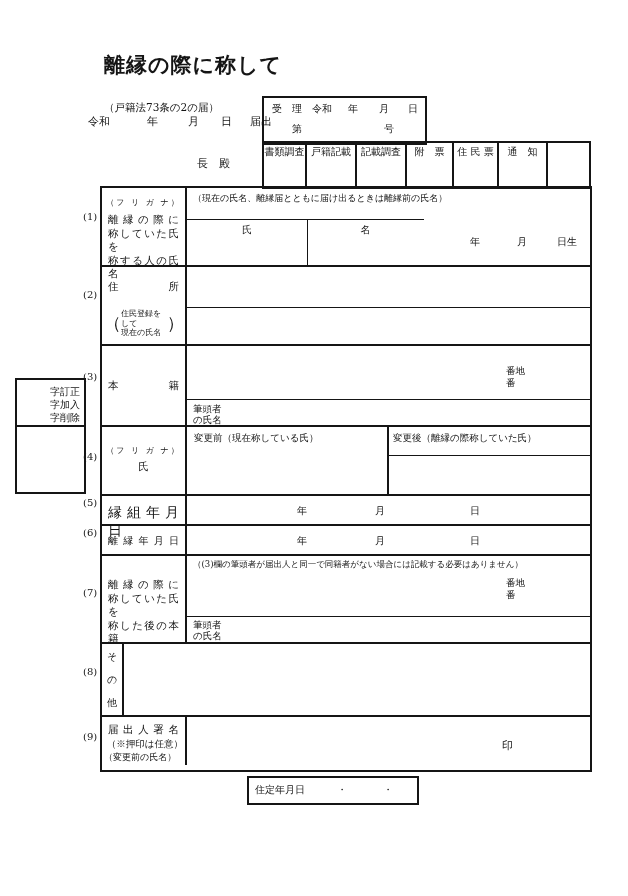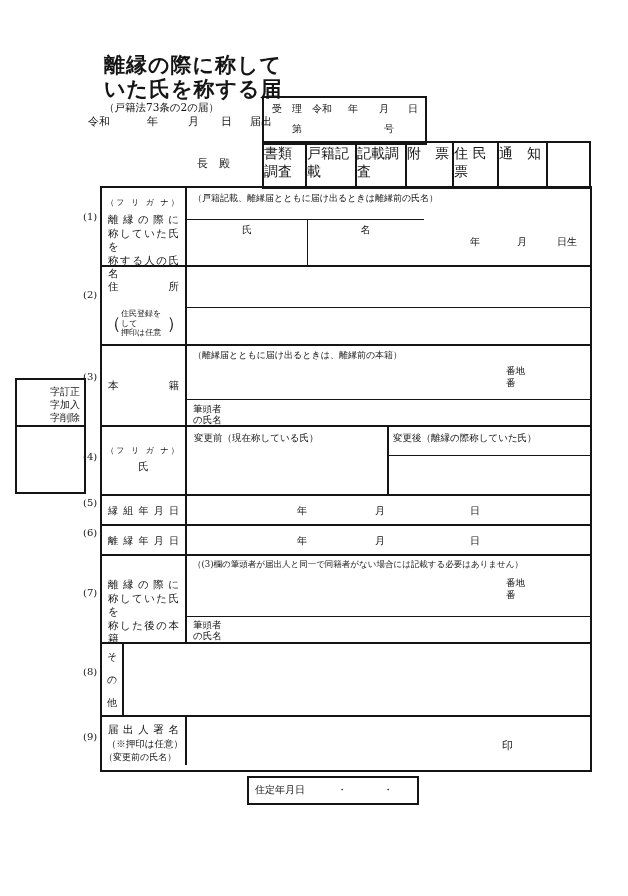--- a/index.html
+++ b/index.html
@@ -16,22 +16,22 @@
   
   .title { left:104px; top:53px; font-family:"DejaVu Sans","Liberation Sans",sans-serif;
            font-weight:bold; font-size:21px; line-height:24px; letter-spacing:1px; }
   .subtitle { left:104px; top:101px; width:172px; text-align:left; font-size:10.5px; }
   .filing-date span { position:absolute; top:114px; font-size:11px; }
   .addressee { left:197px; top:156px; font-size:11px; }
 
   .reception-box { left:262px; top:96px; width:161px; height:45px; border:2px solid #151515; }
   .reception-box span { position:absolute; font-size:10px; }
   .stamp-row { left:262px; top:141px; height:44px; display:flex; border:2px solid #151515; }
-  .stamp-cell { border-right:2px solid #151515; box-sizing:border-box; font-size:14px;
-                text-align:left; padding-top:2px; }
+  .stamp-cell { border-right:2px solid #151515; box-sizing:border-box; font-size:10px;
+                text-align:center; padding-top:2px; }
   .stamp-cell:last-child { border-right:none; }
 
   
   .row-num { position:absolute; left:83px; font-size:10px; }
   .correction-box { left:15px; top:378px; width:67px; height:112px; border:2px solid #151515; }
   .correction-box .txt { position:absolute; top:5px; right:4px; text-align:right;
                          font-size:10px; line-height:13px; }
 
   
   .main-table { left:100px; top:186px; width:488px; height:582px; border:2px solid #151515; }
@@ -65,21 +65,20 @@
                    font-weight:bold; font-size:10.5px; }
   .contact-line { position:absolute; font-size:9.5px; }
 </style>
 </head>
 <body>
 
 <div class="page">
 
   <div class="abs title">
     <div>離縁の際に称して</div>
-    <div>いた氏を称する届</div>
   </div>
   <div class="abs subtitle">（戸籍法73条の2の届）</div>
 
   <div class="filing-date">
     <span style="left:88px">令和</span>
     <span style="left:147px">年</span>
     <span style="left:188px">月</span>
     <span style="left:221px">日</span>
     <span style="left:250px">届出</span>
   </div>
@@ -129,54 +128,53 @@
 
     <div class="trow" style="top:0;height:77px">
       <div class="label-cell">
         <div class="furigana" style="top:9px">（フ リ ガ ナ）</div>
         <div class="lbl3" style="top:25px">
           <div>離 縁 の 際 に</div>
           <div>称していた氏を</div>
           <div>称する人の氏名</div>
         </div>
       </div>
-      <div class="note" style="left:91px;top:4px">（戸籍記載、離縁届とともに届け出るときは離縁前の氏名）</div>
+      <div class="note" style="left:91px;top:4px">（現在の氏名、離縁届とともに届け出るときは離縁前の氏名）</div>
       <div class="hline" style="left:85px;top:31px;width:237px"></div>
       <div class="vline" style="left:205px;top:31px;height:46px"></div>
       <div class="abs" style="left:85px;top:35px;width:120px;text-align:center">氏</div>
       <div class="abs" style="left:205px;top:35px;width:117px;text-align:center">名</div>
       <div class="fill" style="left:86px;top:40px;width:118px;height:36px"></div>
       <div class="fill" style="left:206px;top:40px;width:115px;height:36px"></div>
       <span class="abs" style="left:368px;top:47px">年</span>
       <span class="abs" style="left:415px;top:47px">月</span>
       <span class="abs" style="left:455px;top:47px">日生</span>
     </div>
 
     <div class="trow bt" style="top:77px;height:87px">
       <div class="label-cell">
         <div class="jlabel" style="top:13px">住 所</div>
         <div class="paren-note">
           <span class="paren">（</span>
           <span class="lines">
             <div>住民登録をして</div>
-            <div>押印は任意</div>
+            <div>現在の氏名</div>
           </span>
           <span class="paren">）</span>
         </div>
       </div>
       <div class="hline" style="left:85px;top:40px;width:403px"></div>
       <div class="fill" style="left:86px;top:1px;width:400px;height:38px"></div>
       <div class="fill" style="left:86px;top:42px;width:400px;height:36px"></div>
     </div>
 
     <div class="trow bt" style="top:156px;height:81px">
       <div class="label-cell">
         <div class="jlabel" style="top:33px">本 籍</div>
       </div>
-      <div class="note" style="left:91px;top:3px">（離縁届とともに届け出るときは、離縁前の本籍）</div>
       <div class="banchi" style="top:19px">
         <div>番地</div>
         <div>番</div>
       </div>
       <div class="fill" style="left:86px;top:14px;width:310px;height:38px"></div>
       <div class="hline" style="left:85px;top:53px;width:403px"></div>
       <div class="small" style="position:absolute;left:91px;top:57px">
         <div>筆頭者</div>
         <div>の氏名</div>
       </div>
@@ -191,21 +189,21 @@
       <div class="vline" style="left:285px;top:0;height:69px;width:2px"></div>
       <div class="note" style="left:92px;top:5px;font-size:9.5px">変更前（現在称している氏）</div>
       <div class="note" style="left:291px;top:5px;font-size:9.5px">変更後（離縁の際称していた氏）</div>
       <div class="hline" style="left:287px;top:28px;width:201px"></div>
       <div class="fill" style="left:86px;top:20px;width:198px;height:47px"></div>
       <div class="fill" style="left:288px;top:30px;width:198px;height:37px"></div>
     </div>
 
     <div class="trow bt ymd" style="top:306px;height:30px">
       <div class="label-cell">
-        <div class="jlabel" style="top:8px;font-size:10px">縁 組 年 月 日</div>
+        <div class="jlabel" style="top:8px;font-size:14px">縁 組 年 月 日</div>
       </div>
       <span style="left:195px">年</span>
       <span style="left:273px">月</span>
       <span style="left:368px">日</span>
       <div class="fill" style="left:86px;top:2px;width:400px;height:26px"></div>
     </div>
 
     <div class="trow bt ymd" style="top:336px;height:30px">
       <div class="label-cell">
         <div class="jlabel" style="top:8px;font-size:10px">離 縁 年 月 日</div>

